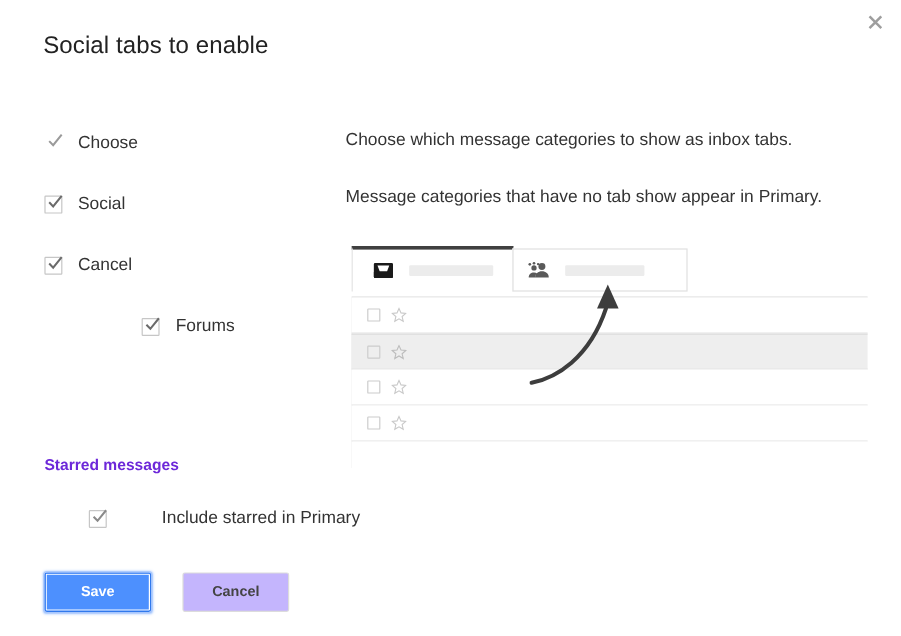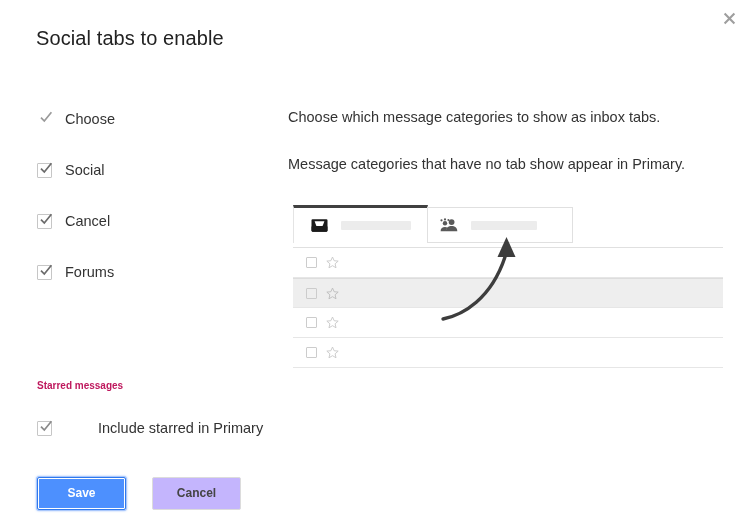--- a/index.html
+++ b/index.html
@@ -53,21 +53,21 @@
     top: 108px;
     width: 240px;
   }
 
   .cb-row {
     display: flex;
     align-items: center;
     height: 22px;
     margin-bottom: 29px;
   }
-  .cb-row:last-child { margin-bottom: 0; }
+  .cb-row:last-child { margin-bottom: 0; justify-content: center; }
 
   .cb {
     position: relative;
     width: 15px;
     height: 15px;
     flex: 0 0 15px;
     border: 1px solid #c6c6c6;
     background: #ffffff;
     border-radius: 1px;
   }
@@ -90,23 +90,23 @@
   }
 
   
   #starred-section {
     position: absolute;
     left: 37px;
     top: 380px;
     width: 300px;
   }
   #starred-heading {
-    font-size: 10px;
+    font-size: 13px;
     font-weight: bold;
-    color: #be185d;
+    color: #6d28d9;
     margin-bottom: 26px;
   }
   #starred-section .cb-row { margin-bottom: 0; gap: 33px; }
 
   
   #buttons {
     position: absolute;
     left: 37px;
     top: 477px;
     display: flex;

